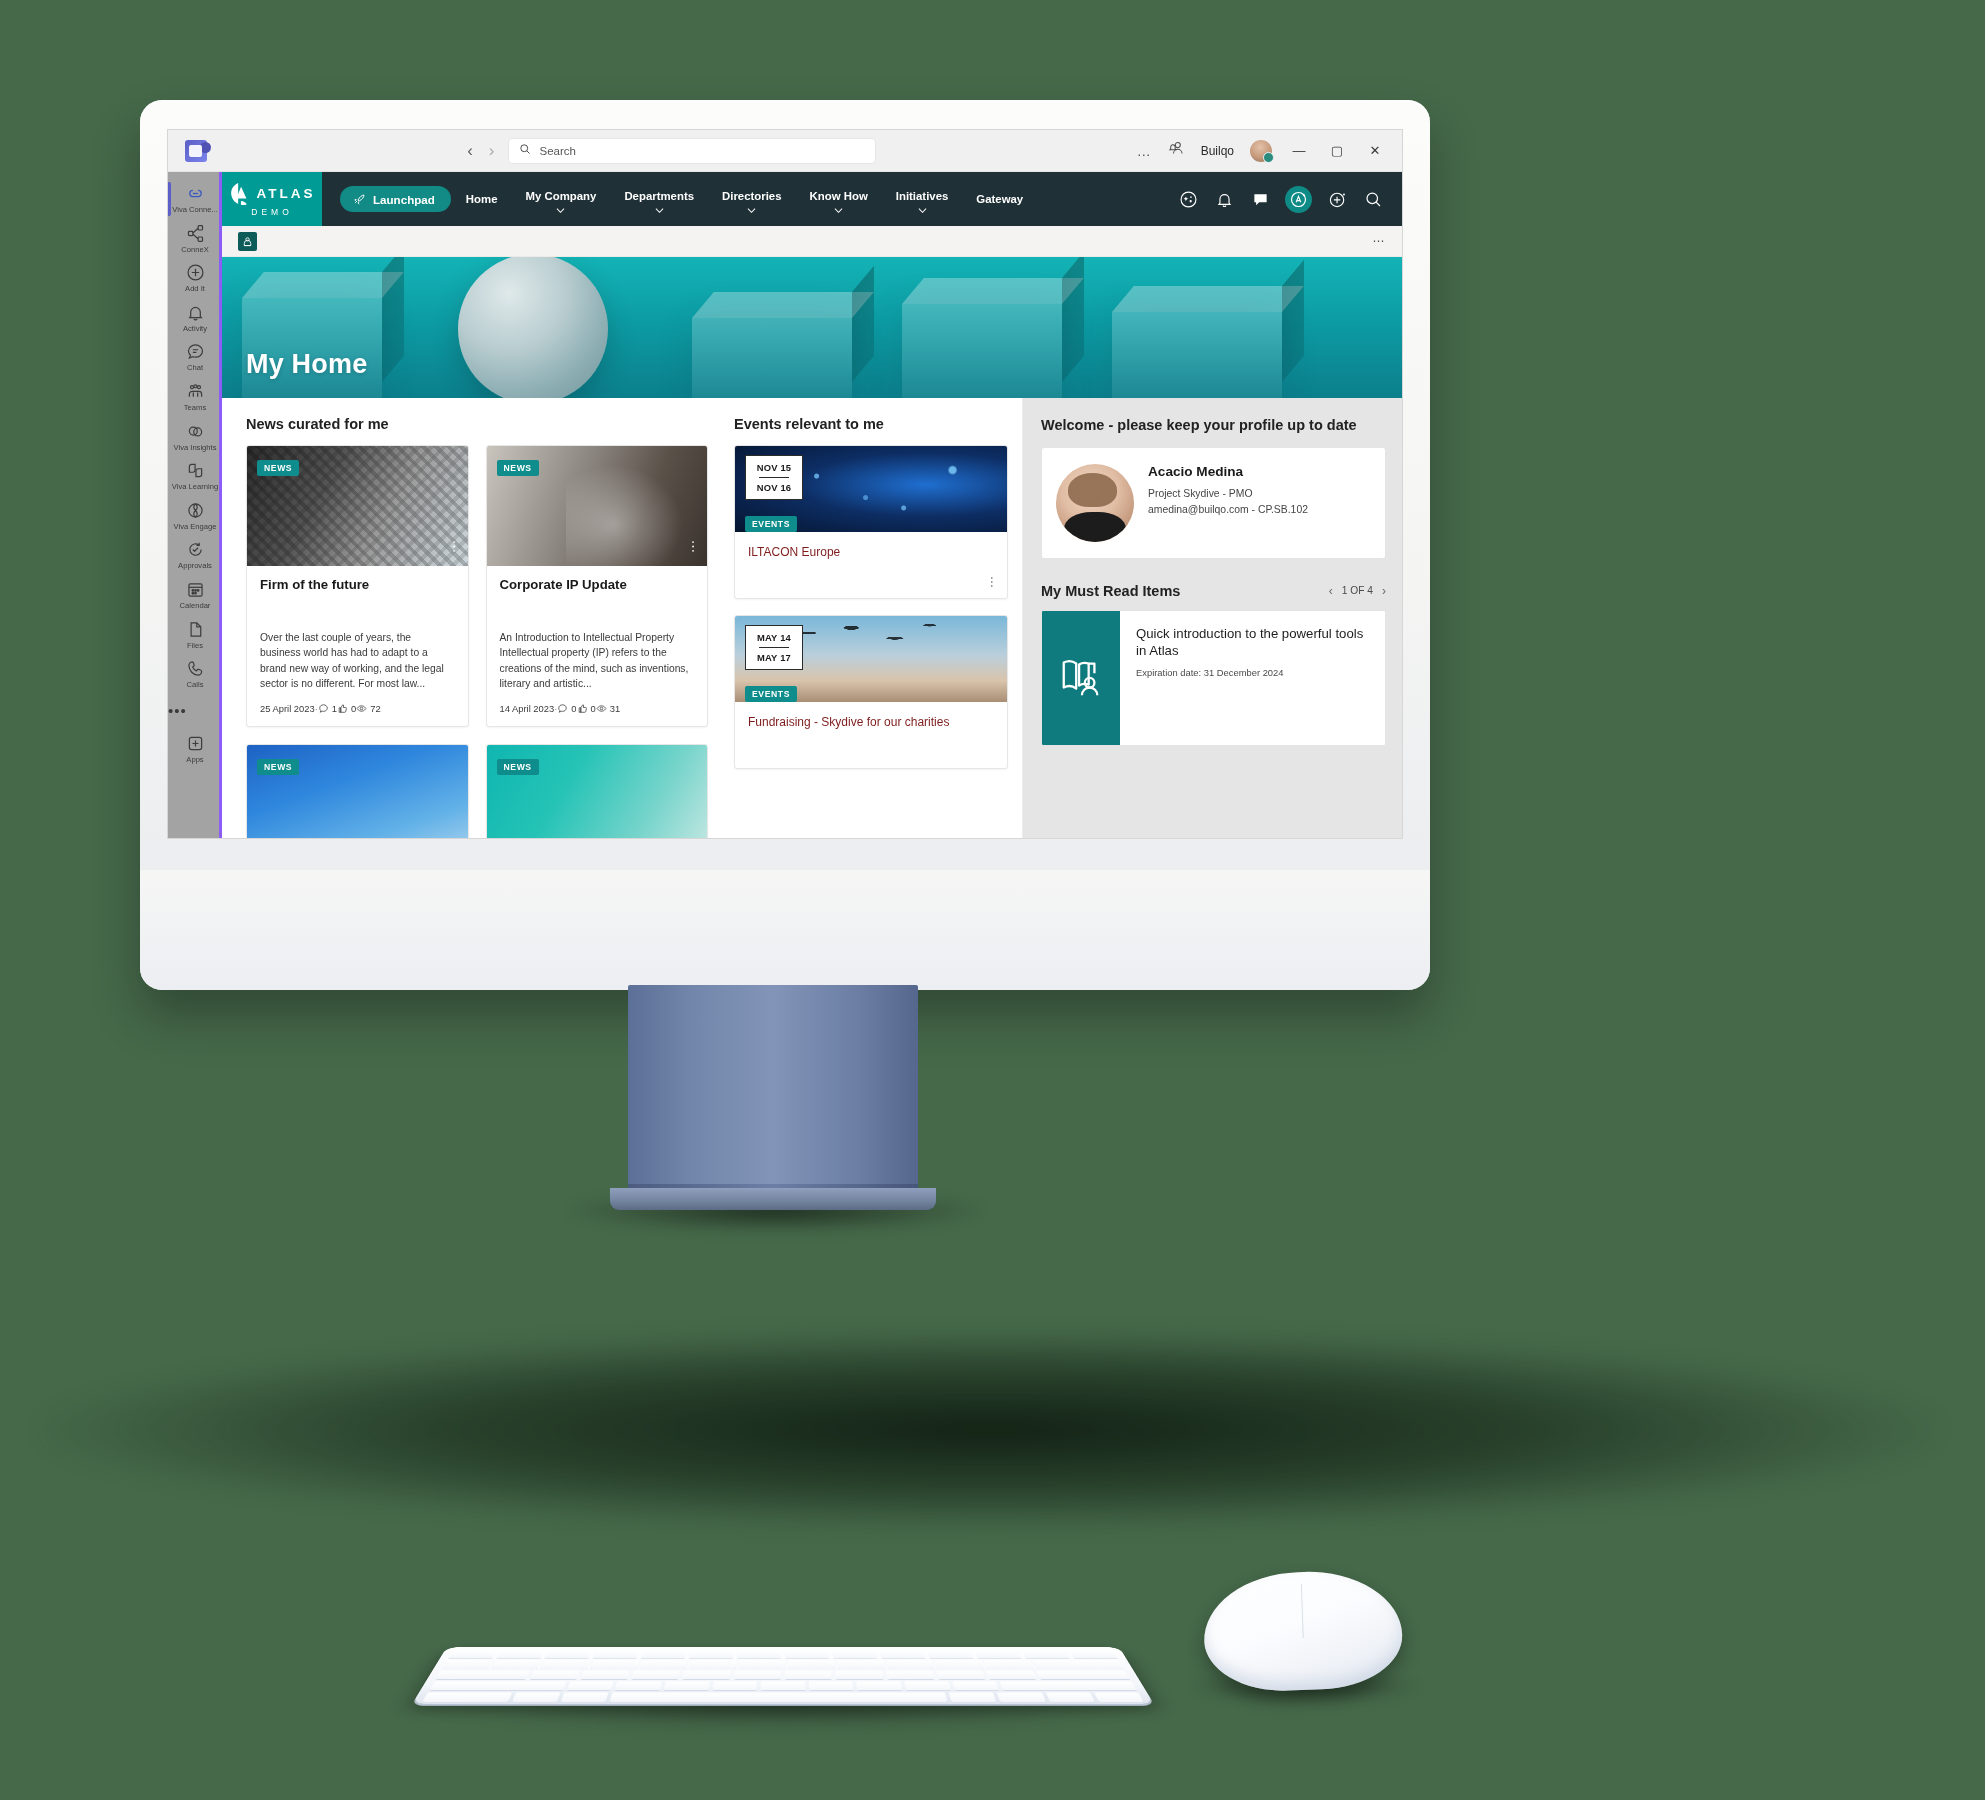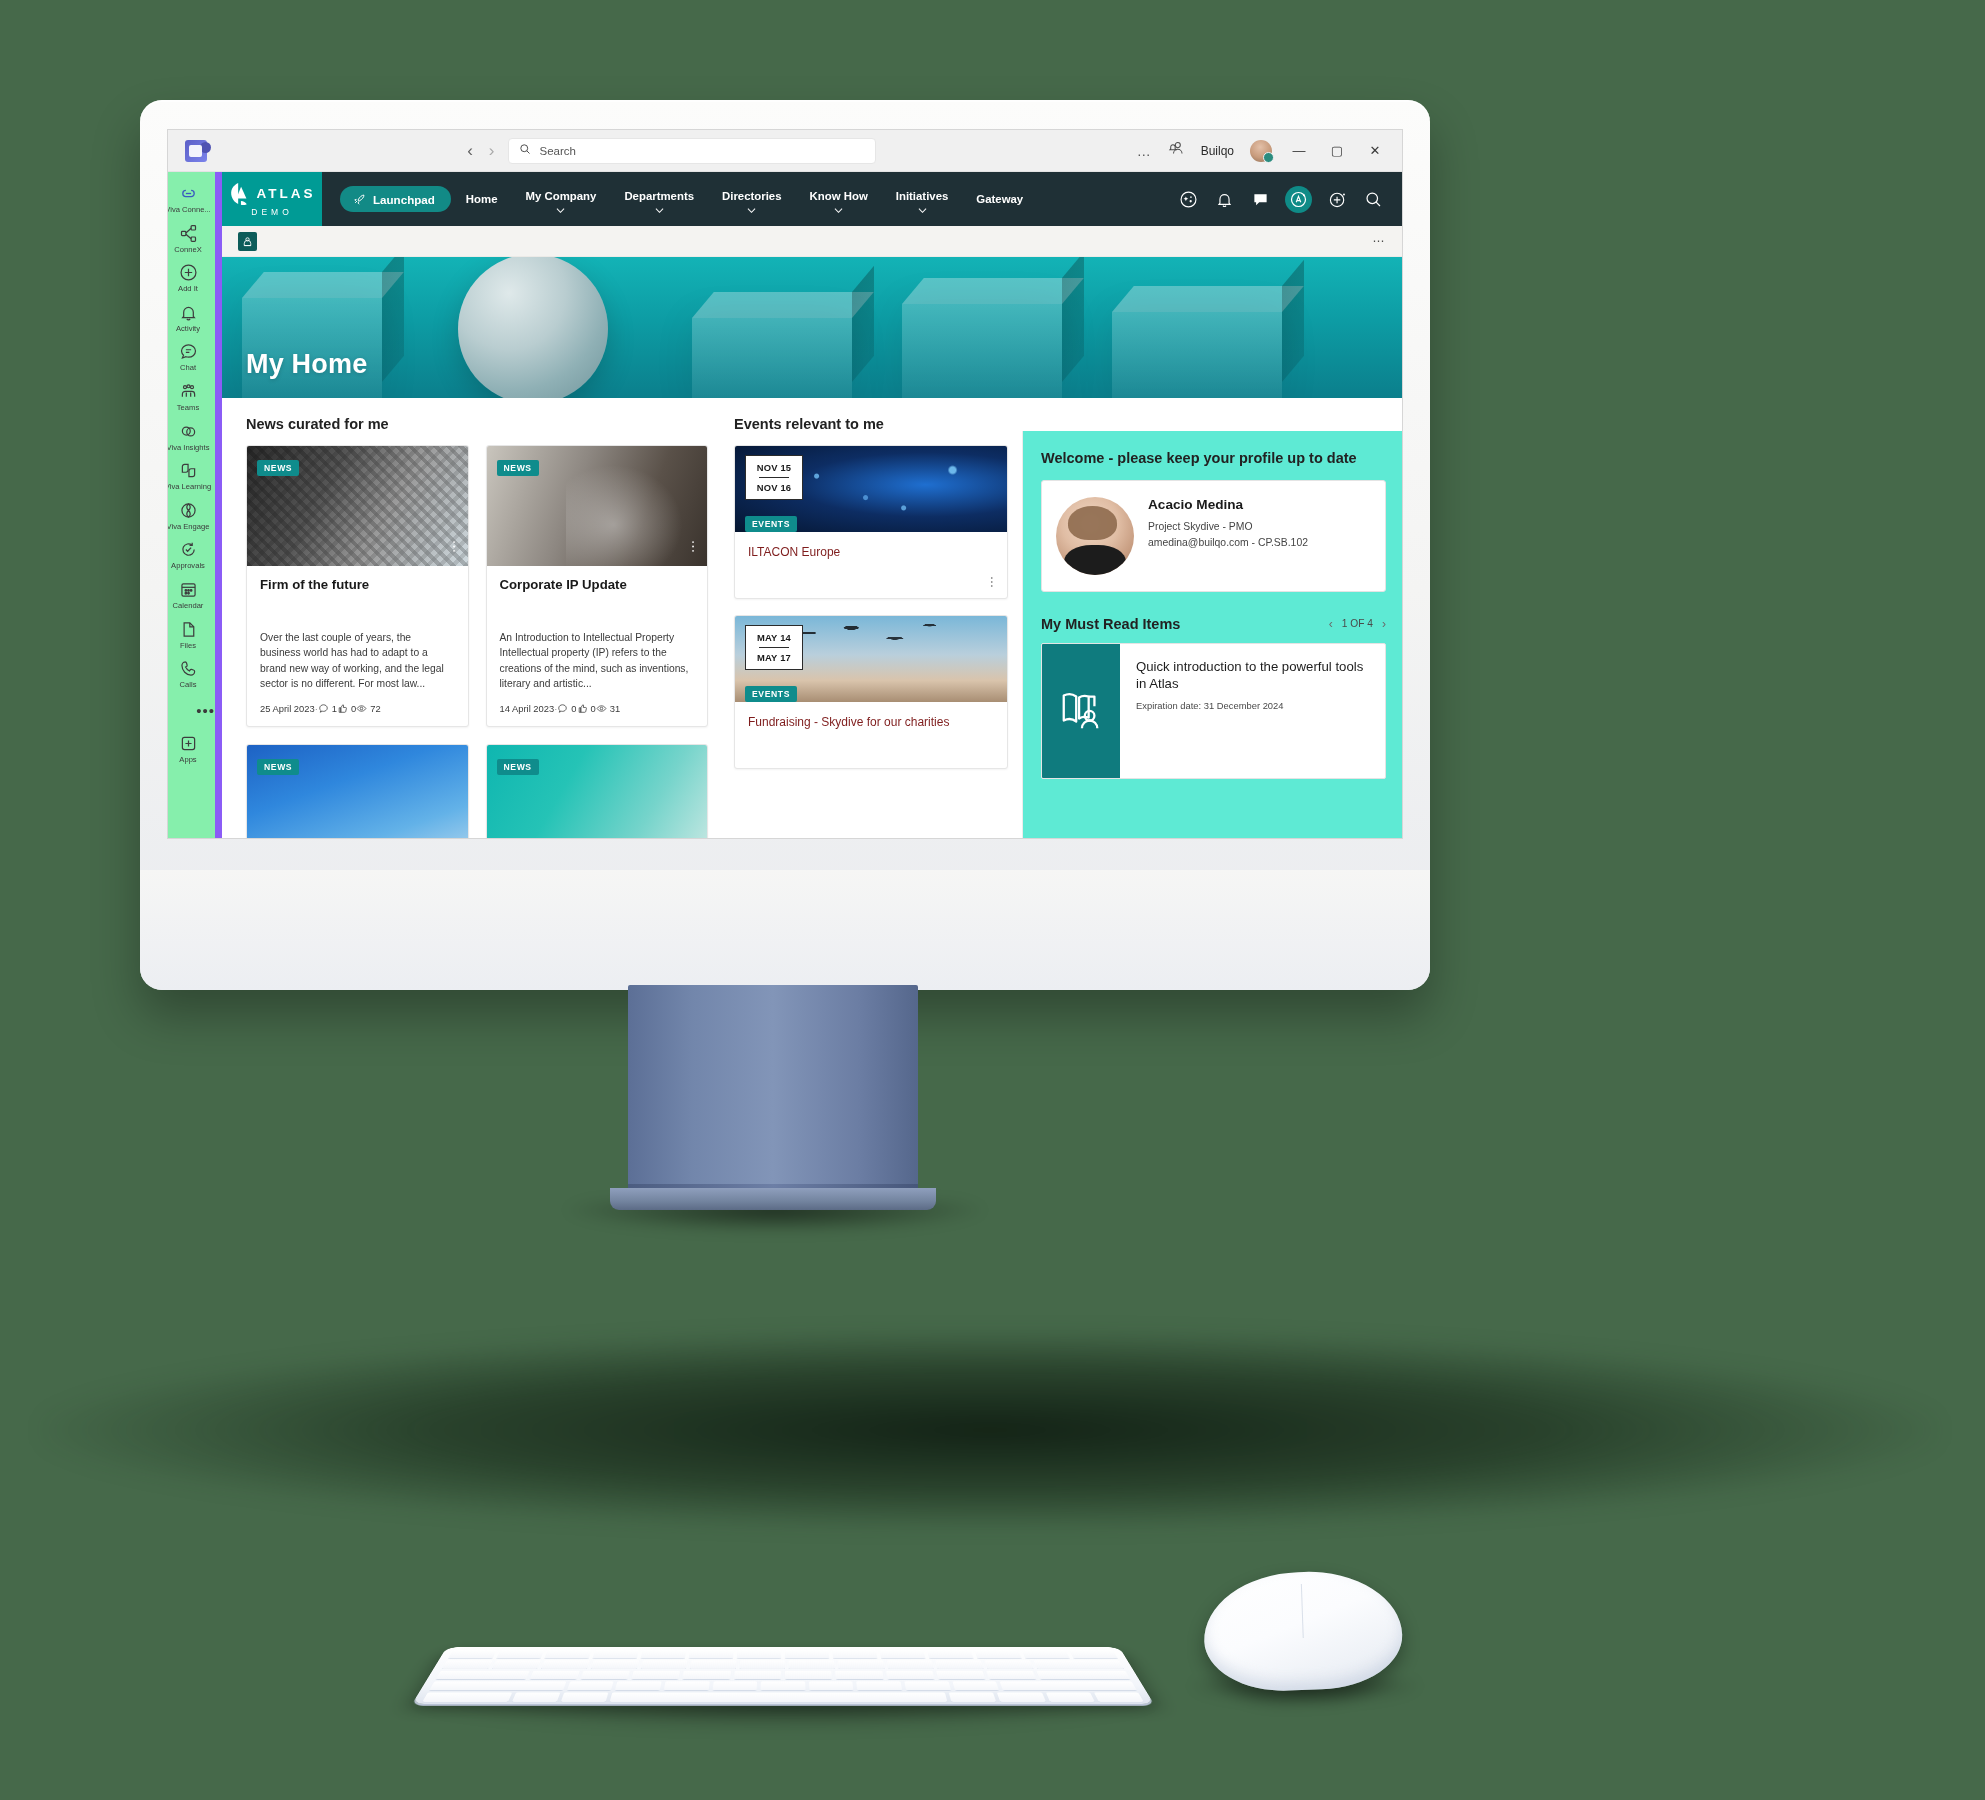--- a/index.html
+++ b/index.html
@@ -150,22 +150,22 @@
   }
   .avatar-sm::after{
     content:""; position:absolute; right:-2px; bottom:-1px; width:9px; height:9px;
     border-radius:50%; background:#2a8c7f; border:1.5px solid #f0f0f0;
   }
   .win-btn { font-size:13px; color:#3a3a3a; width:22px; text-align:center; }
 
   
   .body-row { display: flex; height: calc(708px - 42px); }
   .rail {
-    width: 54px; background:#86efac; border-right:7px solid #8b5cf6;
-    display:flex; flex-direction:column; align-items:flex-end; padding-top:6px; flex:none;
+    width: 54px; background:#a3a3a3; border-right:3px solid #8b5cf6;
+    display:flex; flex-direction:column; align-items:flex-start; padding-top:6px; flex:none;
   }
   .rail-item {
     width: 54px; padding: 5px 0 4px; display:flex; flex-direction:column;
     align-items:center; gap:2px; position:relative;
   }
   .rail-item.active::before{
     content:""; position:absolute; left:0; top:4px; width:3px; height:34px;
     background:#5b5fc7; border-radius:0 2px 2px 0;
   }
   .rail-ic { width:21px; height:21px; color:#3d3d3d; display:flex; align-items:center; justify-content:center; }
@@ -245,21 +245,21 @@
   }
   .hero-title {
     position:absolute; left: 24px; bottom: 18px; color:#fff;
     font-size: 27px; font-weight: 600; letter-spacing:.2px; text-shadow: 0 1px 4px rgba(0,0,0,.18);
   }
 
   
   .content { flex:1; display:flex; background:#fff; overflow:hidden; }
   .col-news { width: 500px; padding: 18px 14px 0 24px; flex:none; }
   .col-events { width: 300px; padding: 18px 14px 0 12px; flex:none; }
-  .col-right { flex:1; background:#5eead4; padding: 18px 16px 0 18px; border-left:1px solid #ececec;margin-top:33px; }
+  .col-right { flex:1; background:#e5e5e5; padding: 18px 16px 0 18px; border-left:1px solid #ececec; }
 
   .sec-title { font-size: 14.5px; color:#222; font-weight:600; margin-bottom: 13px; }
   .sec-title.big { font-size: 14.5px; line-height:1.28; margin-bottom: 12px; }
 
   .news-grid { display:grid; grid-template-columns: 1fr 1fr; gap: 17px; }
   .ncard {
     background:#fff; border:1px solid #e6e6e6; border-radius:3px; overflow:hidden;
     box-shadow: 0 1px 2px rgba(0,0,0,.05);
   }
   .nimg { height: 120px; position: relative; }

